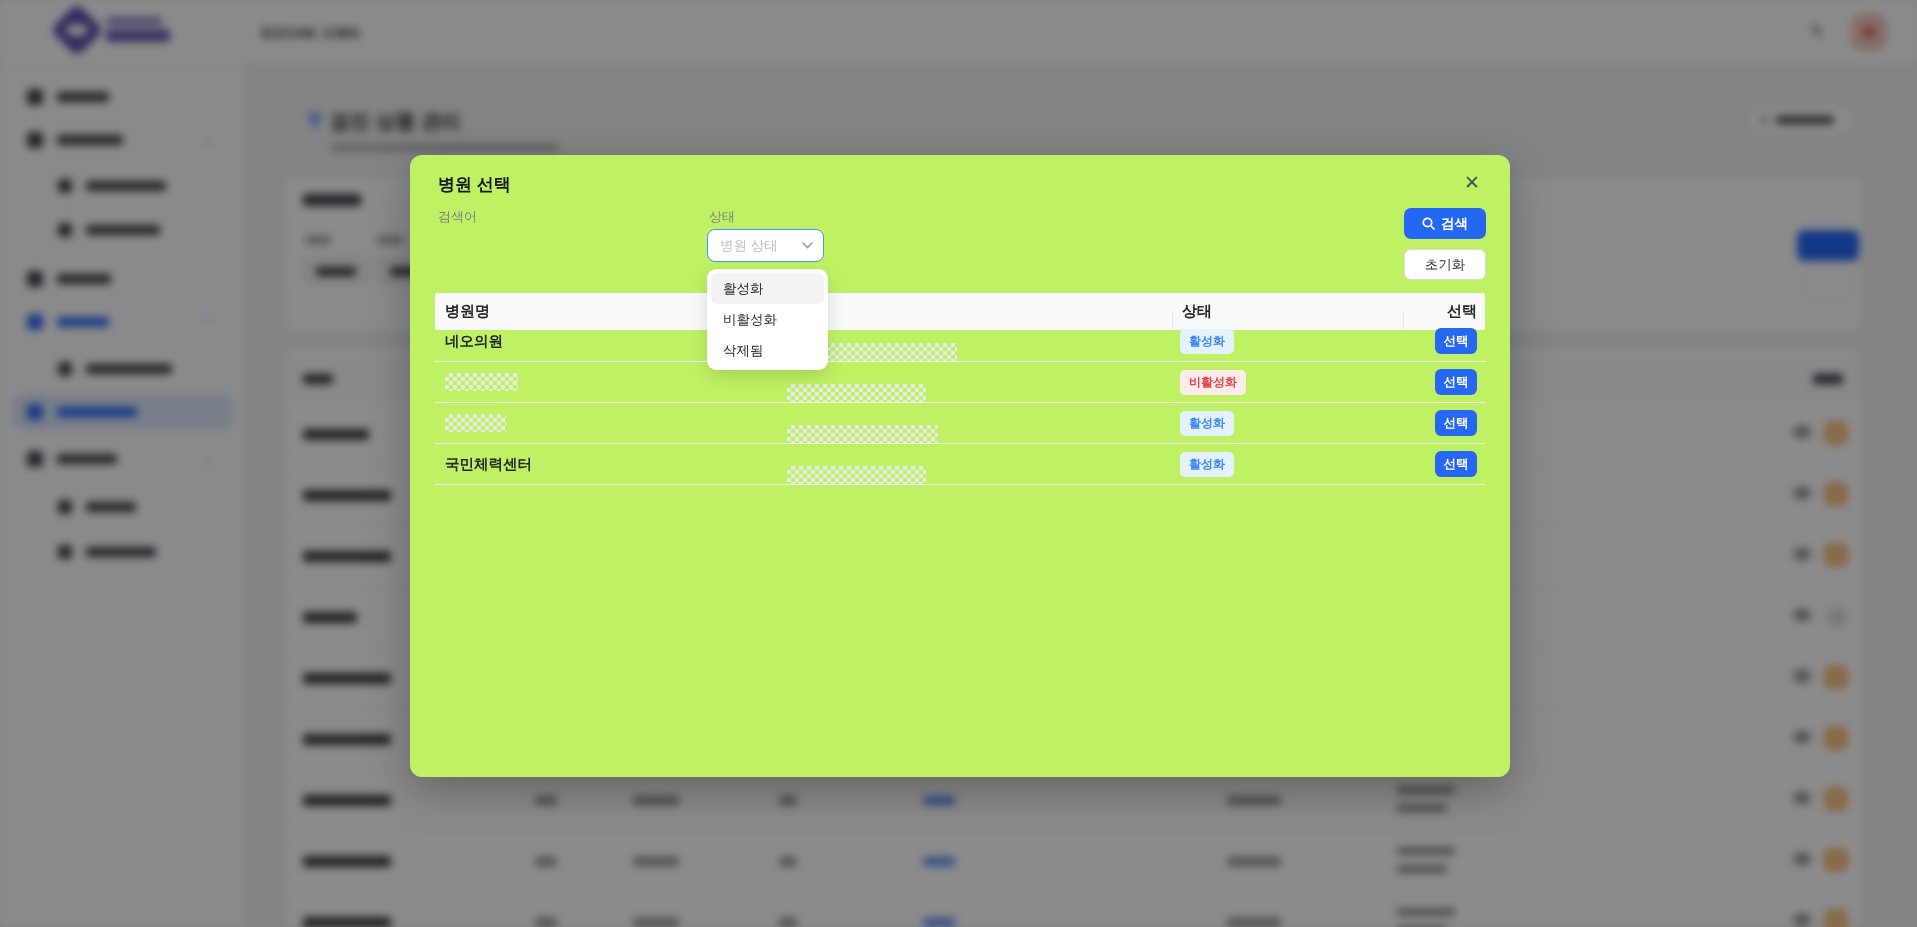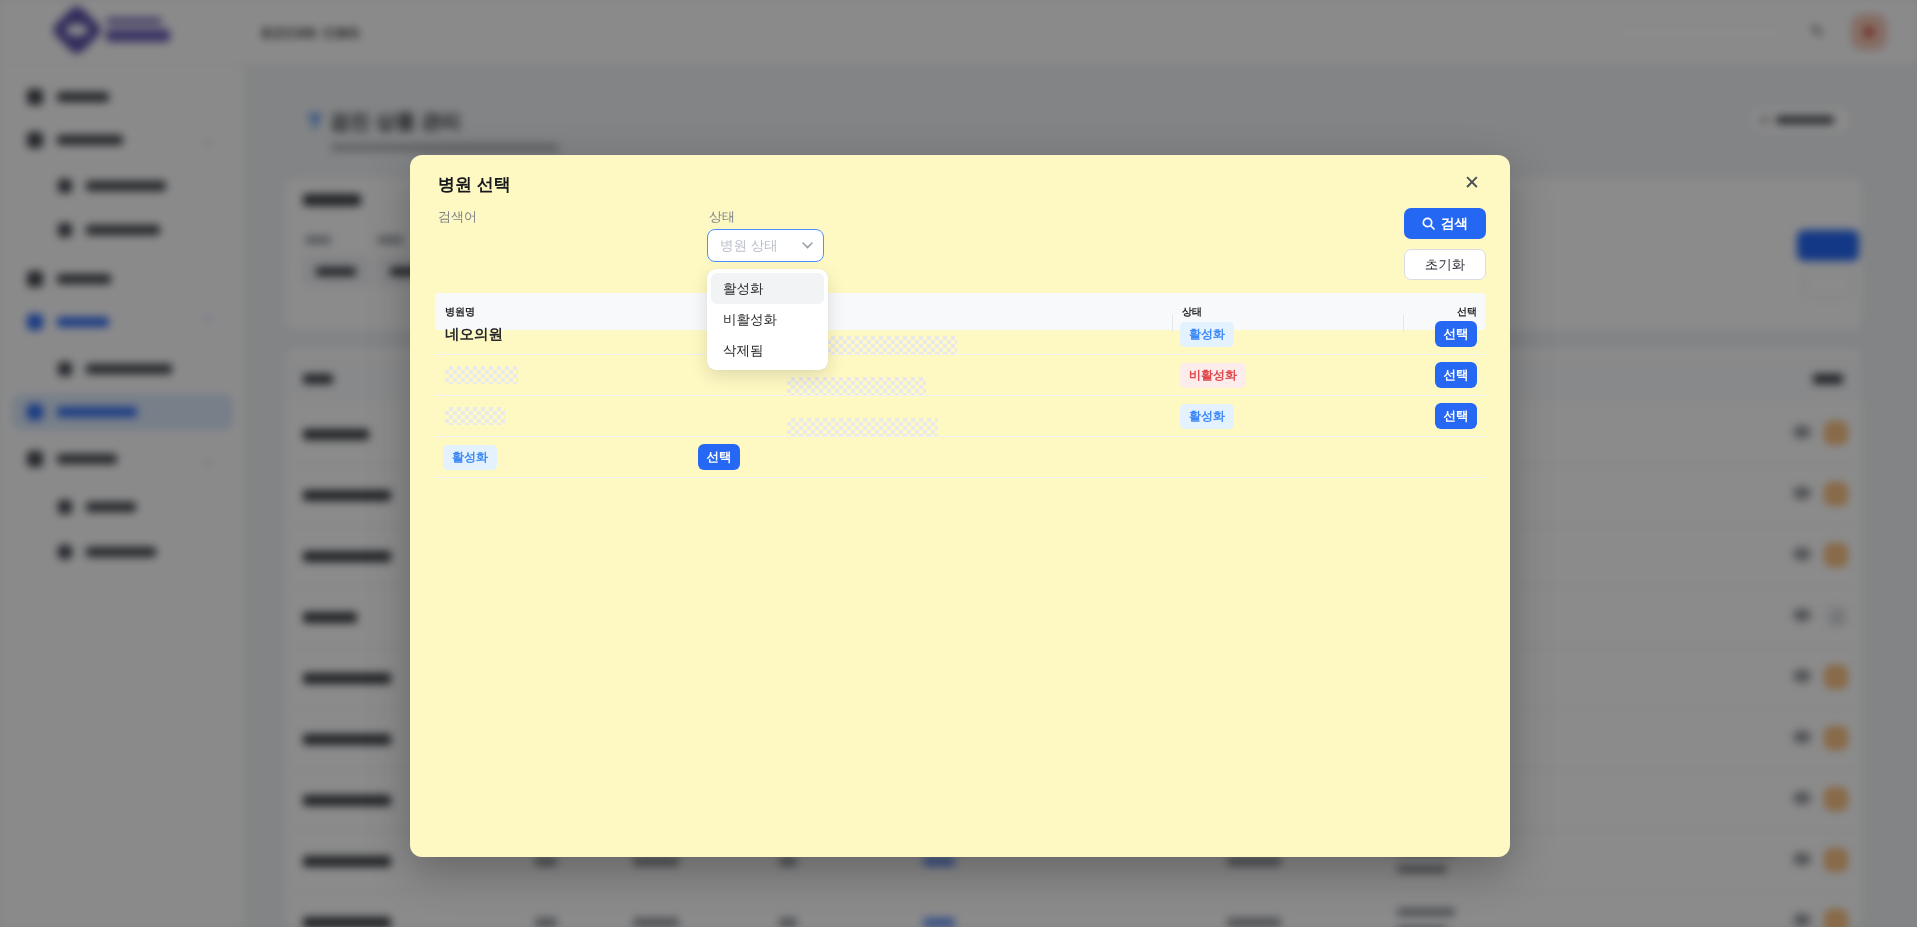--- a/index.html
+++ b/index.html
@@ -62,48 +62,48 @@
   .bg-row .d2 { position:absolute; left:1112px; top:34px; width:50px; height:8px; background:#8e9299; border-radius:3px; }
   .bg-row .eye { position:absolute; left:1508px; top:22px; width:18px; height:12px; border:2px solid #4a4e55; border-radius:50%; }
   .bg-row .eye::after { content:""; position:absolute; left:4px; top:1px; width:6px; height:6px; border-radius:50%; background:#4a4e55; }
   .bg-row .ham { position:absolute; left:1540px; top:18px; width:22px; height:22px; border-radius:6px; background:#f5a54a; }
   .bg-row .ham::after { content:""; position:absolute; left:4px; top:5px; width:14px; height:2px; background:#fff; box-shadow:0 5px 0 #fff, 0 10px 0 #fff; }
   .bg-row .ham.gray { background:#fdfdfe; border:1px solid #c9ccd1; }
   .bg-row .ham.gray::after { background:#9a9ea5; box-shadow:0 5px 0 #9a9ea5, 0 10px 0 #9a9ea5; }
 
   
   .overlay { position:absolute; inset:0; background:rgba(0,0,0,0.45); }
-  .modal { position:absolute; left:410px; top:155px; width:1100px; height:702px; background:#fef9c3; border-radius:12px; box-shadow:0 14px 44px rgba(0,0,0,0.28); }
+  .modal { position:absolute; left:410px; top:155px; width:1100px; height:622px; background:#bef264; border-radius:12px; box-shadow:0 14px 44px rgba(0,0,0,0.28); }
   .m-title { position:absolute; left:28px; top:18px; font-size:17px; font-weight:bold; color:#17191c; }
   .m-close { position:absolute; right:24px; top:14px; width:28px; height:28px; border:none; background:none; font-size:19px; color:#4a4e55; cursor:pointer; line-height:28px; text-align:center; }
 
   .f-label { position:absolute; top:53px; font-size:13px; color:#7b7f87; }
   .f-label.l1 { left:28px; }
   .f-label.l2 { left:299px; }
   .kw-input { position:absolute; left:25px; top:74px; width:256px; height:33px; border:1px solid #dadee4; border-radius:8px; padding:0 12px; font-size:13.5px; color:#26282b; outline:none; font-family:inherit; }
   .kw-input::placeholder { color:#b9bec7; }
   .status-select { position:absolute; left:297px; top:74px; width:117px; height:33px; border:1.5px solid #4b91ff; border-radius:8px; background:#fff; display:flex; align-items:center; justify-content:space-between; padding:0 10px 0 12px; cursor:pointer; }
   .status-select .ph { font-size:13.5px; color:#b9bec7; }
   .status-select svg { flex:0 0 auto; }
 
   .btn-search { position:absolute; right:24px; top:53px; width:82px; height:31px; background:#2467f2; color:#fff; border:none; border-radius:7px; font-size:13.5px; font-weight:bold; display:flex; align-items:center; justify-content:center; gap:6px; cursor:pointer; font-family:inherit; }
   .btn-reset { position:absolute; right:24px; top:94px; width:82px; height:31px; background:#fff; color:#2b2f36; border:1px solid #d9dde3; border-radius:7px; font-size:13.5px; cursor:pointer; font-family:inherit; }
 
   .dropdown { position:absolute; left:297px; top:114px; width:121px; background:#fff; border-radius:9px; box-shadow:0 6px 18px rgba(0,0,0,0.13), 0 0 1px rgba(0,0,0,0.1); padding:4px; z-index:5; }
   .dd-opt { height:31px; line-height:31px; padding-left:12px; font-size:13.5px; color:#26282b; border-radius:6px; cursor:pointer; }
   .dd-opt.hl { background:#f2f3f5; }
 
   .m-thead { position:absolute; left:25px; top:138px; width:1050px; height:37px; background:#f8f9fb; display:flex; align-items:center; border-radius:2px; }
-  .th { font-size:10px; font-weight:bold; color:#26282b; position:relative; }
+  .th { font-size:15px; font-weight:bold; color:#26282b; position:relative; }
   .th-name { width:737px; padding-left:10px; }
   .th-status { width:231px; padding-left:10px; }
   .th-select { width:82px; text-align:right; padding-right:8px; }
   .th-status::before, .th-select::before { content:""; position:absolute; left:0; top:10px; width:1px; height:17px; background:#e4e6ea; }
 
-  .m-tbody { position:absolute; left:25px; top:159px; width:1050px; }
+  .m-tbody { position:absolute; left:25px; top:166px; width:1050px; }
   .m-row { height:41px; display:flex; align-items:center; border-bottom:1px solid #f0f1f3; }
   .cell-name { width:737px; padding-left:10px; font-size:14.5px; font-weight:bold; color:#26282b; position:relative; }
   .cell-status { width:231px; padding-left:8px; }
   .cell-select { width:82px; display:flex; justify-content:flex-end; padding-right:8px; }
   .redact { display:inline-block; height:18px; border-radius:2px;
             background-image:conic-gradient(#e9e9e9 25%, transparent 0 50%, #e9e9e9 0 75%, transparent 0);
             background-size:8px 8px; vertical-align:middle; }
   .redact.mid { position:absolute; left:352px; top:11px; }
   .badge { display:inline-block; padding:4px 9px; border-radius:5px; font-size:12px; font-weight:bold; }
   .badge.active { background:#e4f1fe; color:#3d8af7; }
@@ -343,20 +343,21 @@
           </div>
         </div>
         <div class="m-row">
           <div class="cell-name"><span class="redact" style="width:61px"></span><span class="redact mid" style="width:151px"></span></div>
           <div class="cell-status"><span class="badge active">활성화</span></div>
           <div class="cell-select">
             <button class="sel-btn">선택</button>
           </div>
         </div>
         <div class="m-row">
+          <div class="cell-name"><span>국민체력센터</span><span class="redact mid" style="width:139px"></span></div>
           <div class="cell-status"><span class="badge active">활성화</span></div>
           <div class="cell-select">
             <button class="sel-btn">선택</button>
           </div>
         </div>
       </div>
 
   </section>
 </div>
 

